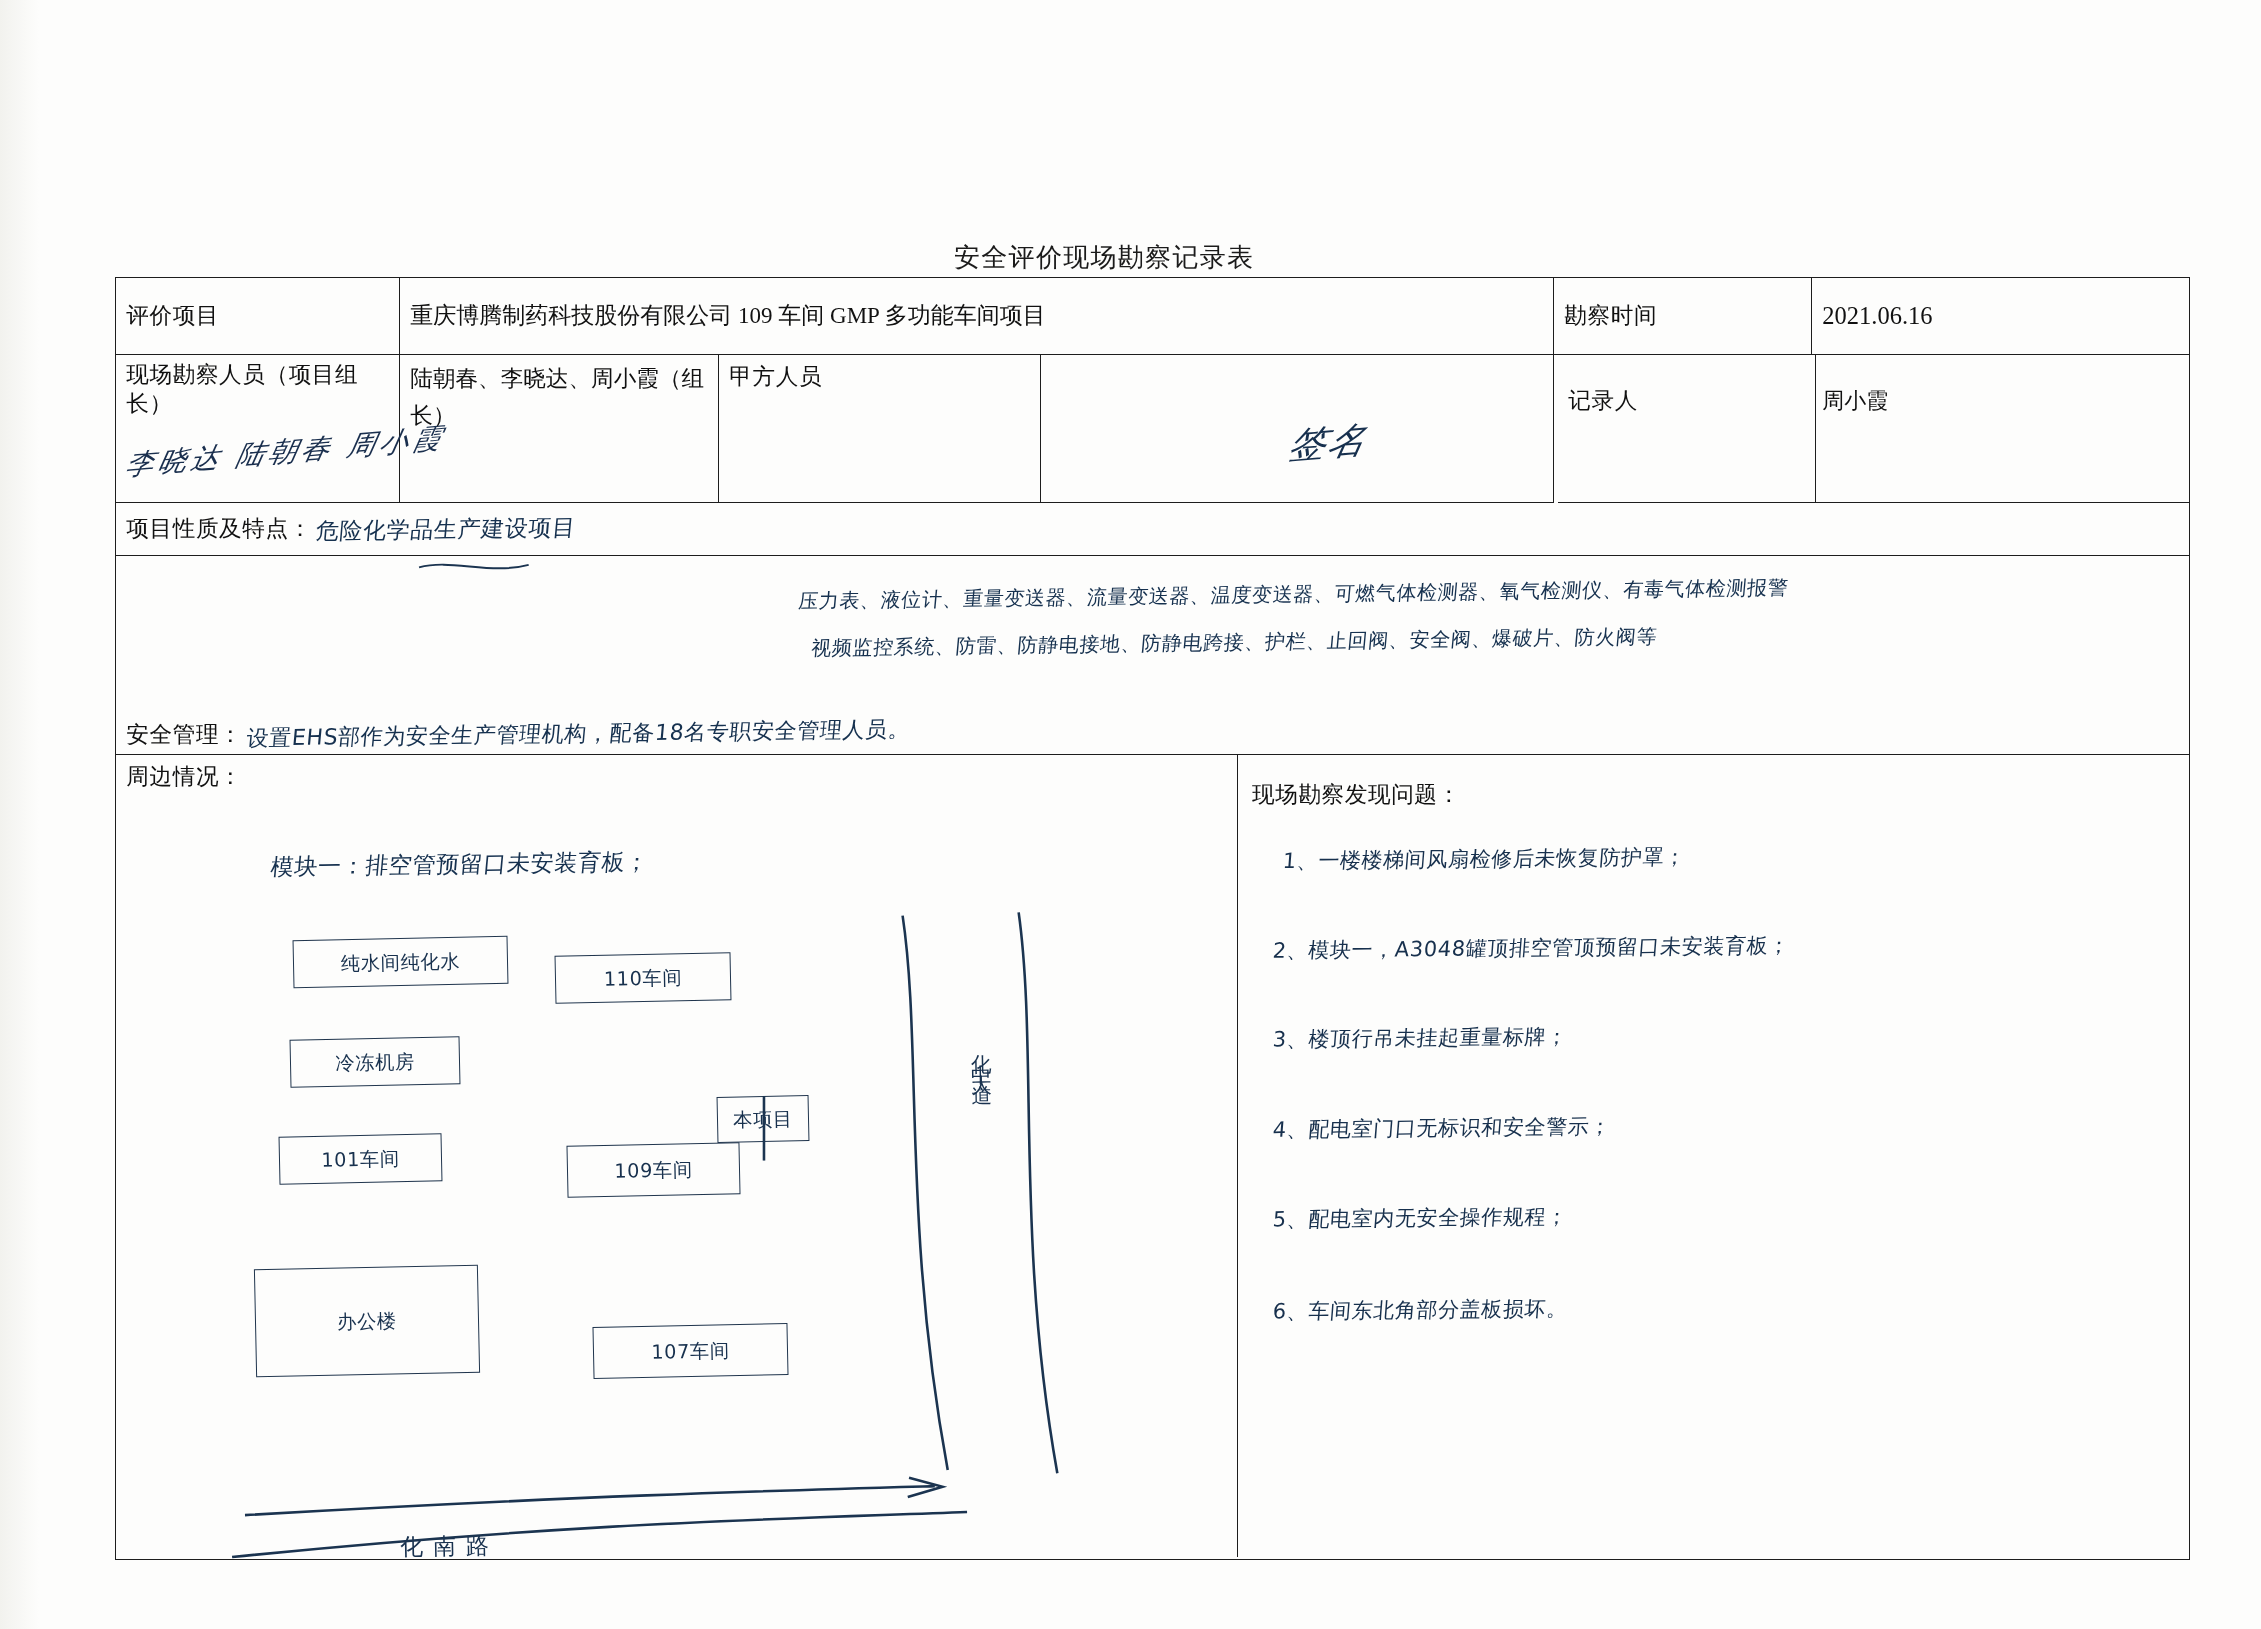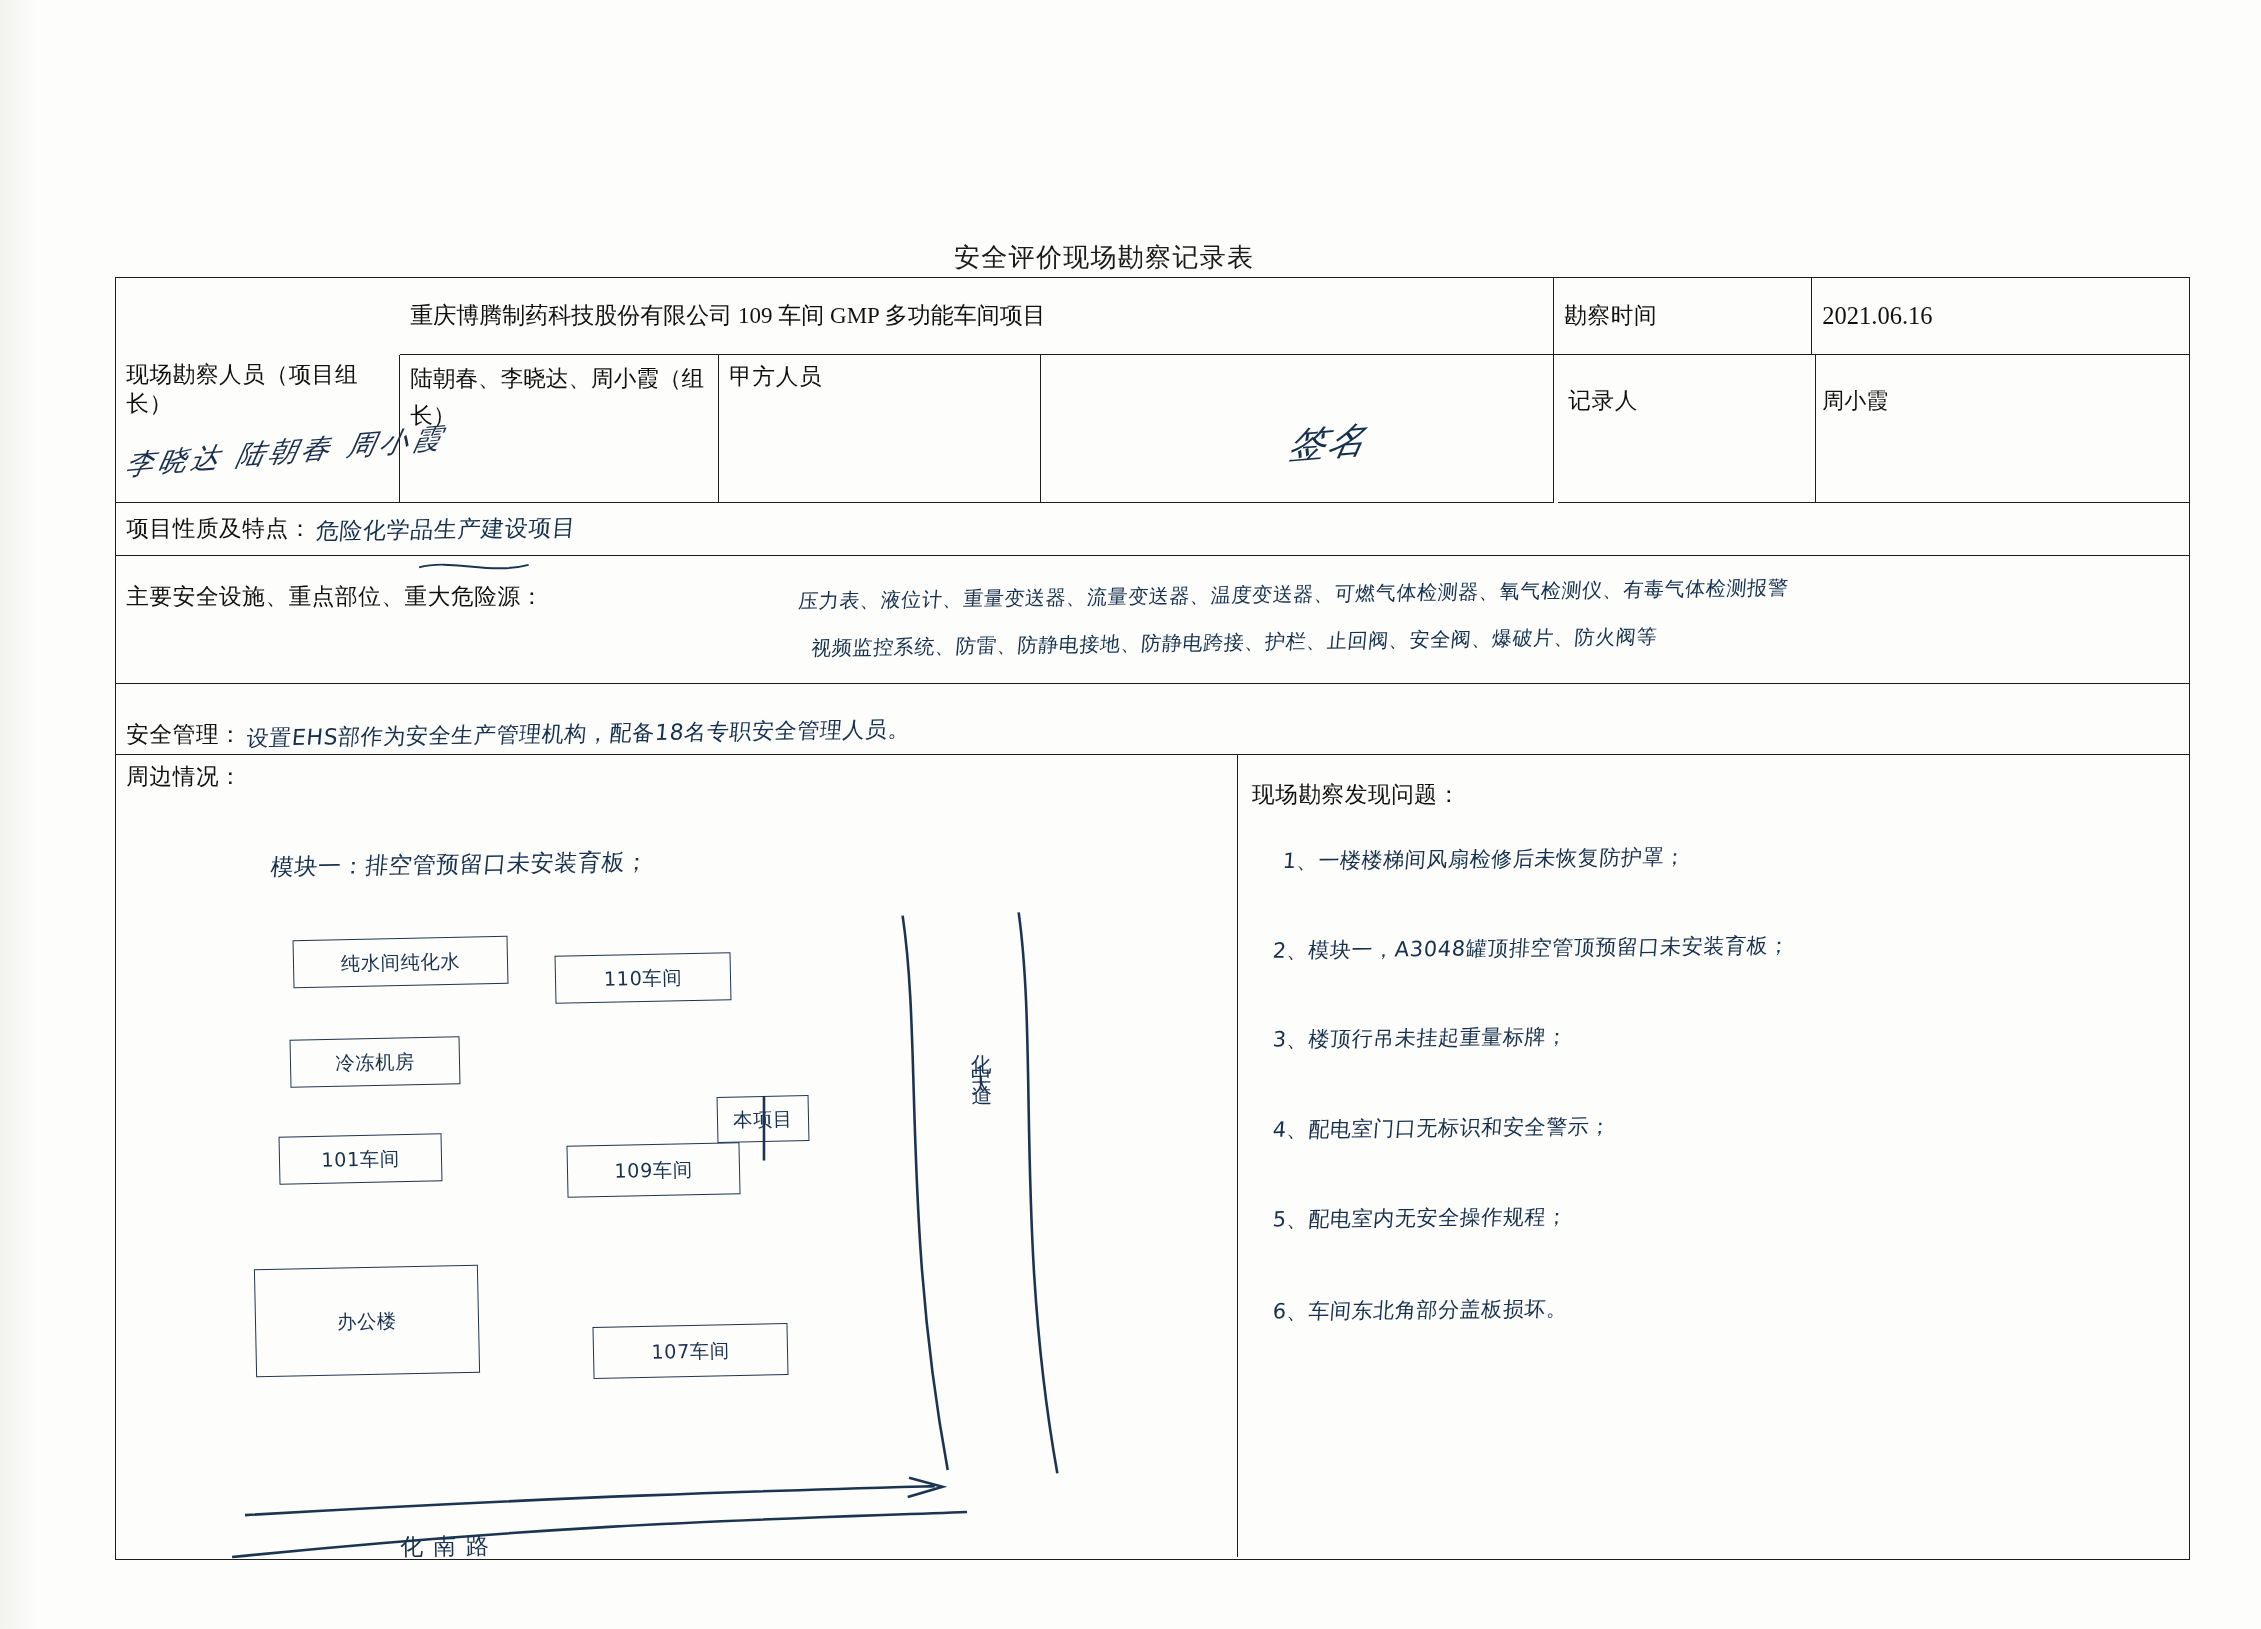--- a/index.html
+++ b/index.html
@@ -141,39 +141,37 @@
 </head>
 <body>
 
 <div class="page">
   <div class="paper-edge"></div>
 
   <div class="doc-title">安全评价现场勘察记录表</div>
 
   <div class="table">
 
+    <div class="cell label" style="left:0;top:0;width:284px;height:77px;">评价项目</div>
     <div class="cell" style="left:284px;top:0;width:1154px;height:77px;font-size:23px;">重庆博腾制药科技股份有限公司 109 车间 GMP 多功能车间项目</div>
     <div class="cell label" style="left:1438px;top:0;width:258px;height:77px;">勘察时间</div>
     <div class="cell bold nb-r" style="left:1696px;top:0;width:377px;height:77px;font-size:24.5px;">2021.06.16</div>
 
     <div class="cell label" style="left:0;top:77px;width:284px;height:148px;align-items:flex-start;padding-top:6.4px;">现场勘察人员（项目组长）</div>
     <div class="cell" style="left:284px;top:77px;width:319px;height:148px;align-items:flex-start;padding-top:6.4px;font-size:22.6px;line-height:1.6;">陆朝春、李晓达、周小霞（组长）</div>
     <div class="cell label" style="left:603px;top:77px;width:322px;height:148px;align-items:flex-start;padding-top:7.7px;">甲方人员</div>
     <div class="cell" style="left:925px;top:77px;width:513px;height:148px;"></div>
     <div class="cell label" style="left:1442px;top:77px;width:258px;height:148px;align-items:flex-start;padding-top:32px;">记录人</div>
     <div class="cell nb-r" style="left:1696px;top:77px;width:377px;height:148px;align-items:flex-start;padding-top:32px;">周小霞</div>
 
     <div class="cell nb-r" style="left:0;top:226px;width:2073px;height:52px;align-items:center;">
       <span class="label">项目性质及特点：</span>
       <span class="hand" style="margin-left:3.9px;font-size:23px;">危险化学品生产建设项目</span>
     </div>
 
-    <div class="cell nb-r" style="left:0;top:300px;width:2073px;height:106px;align-items:flex-start;padding-top:5.2px;">
-      <span class="label" style="flex:0 0 auto;">主要安全设施、重点部位、重大危险源：</span>
-    </div>
     <div class="hand hand-sm" style="position:absolute;left:683px;top:303px;font-size:20px;">压力表、液位计、重量变送器、流量变送器、温度变送器、可燃气体检测器、氧气检测仪、有毒气体检测报警</div>
     <div class="hand hand-sm" style="position:absolute;left:696px;top:351px;font-size:20px;">视频监控系统、防雷、防静电接地、防静电跨接、护栏、止回阀、安全阀、爆破片、防火阀等</div>
 
     <div class="cell nb-r" style="left:0;top:406px;width:2073px;height:71px;align-items:flex-end;">
       <span class="label">安全管理：</span>
       <span class="hand" style="margin-left:5.2px;font-size:22px;">设置EHS部作为安全生产管理机构，配备18名专职安全管理人员。</span>
     </div>
 
     <div class="cell nb-b nb-r" style="left:1122px;top:477px;width:951px;height:802px;align-items:flex-start;padding:7.7px 14px;display:block;">
       <div class="label" style="margin-top:18px;">现场勘察发现问题：</div>

